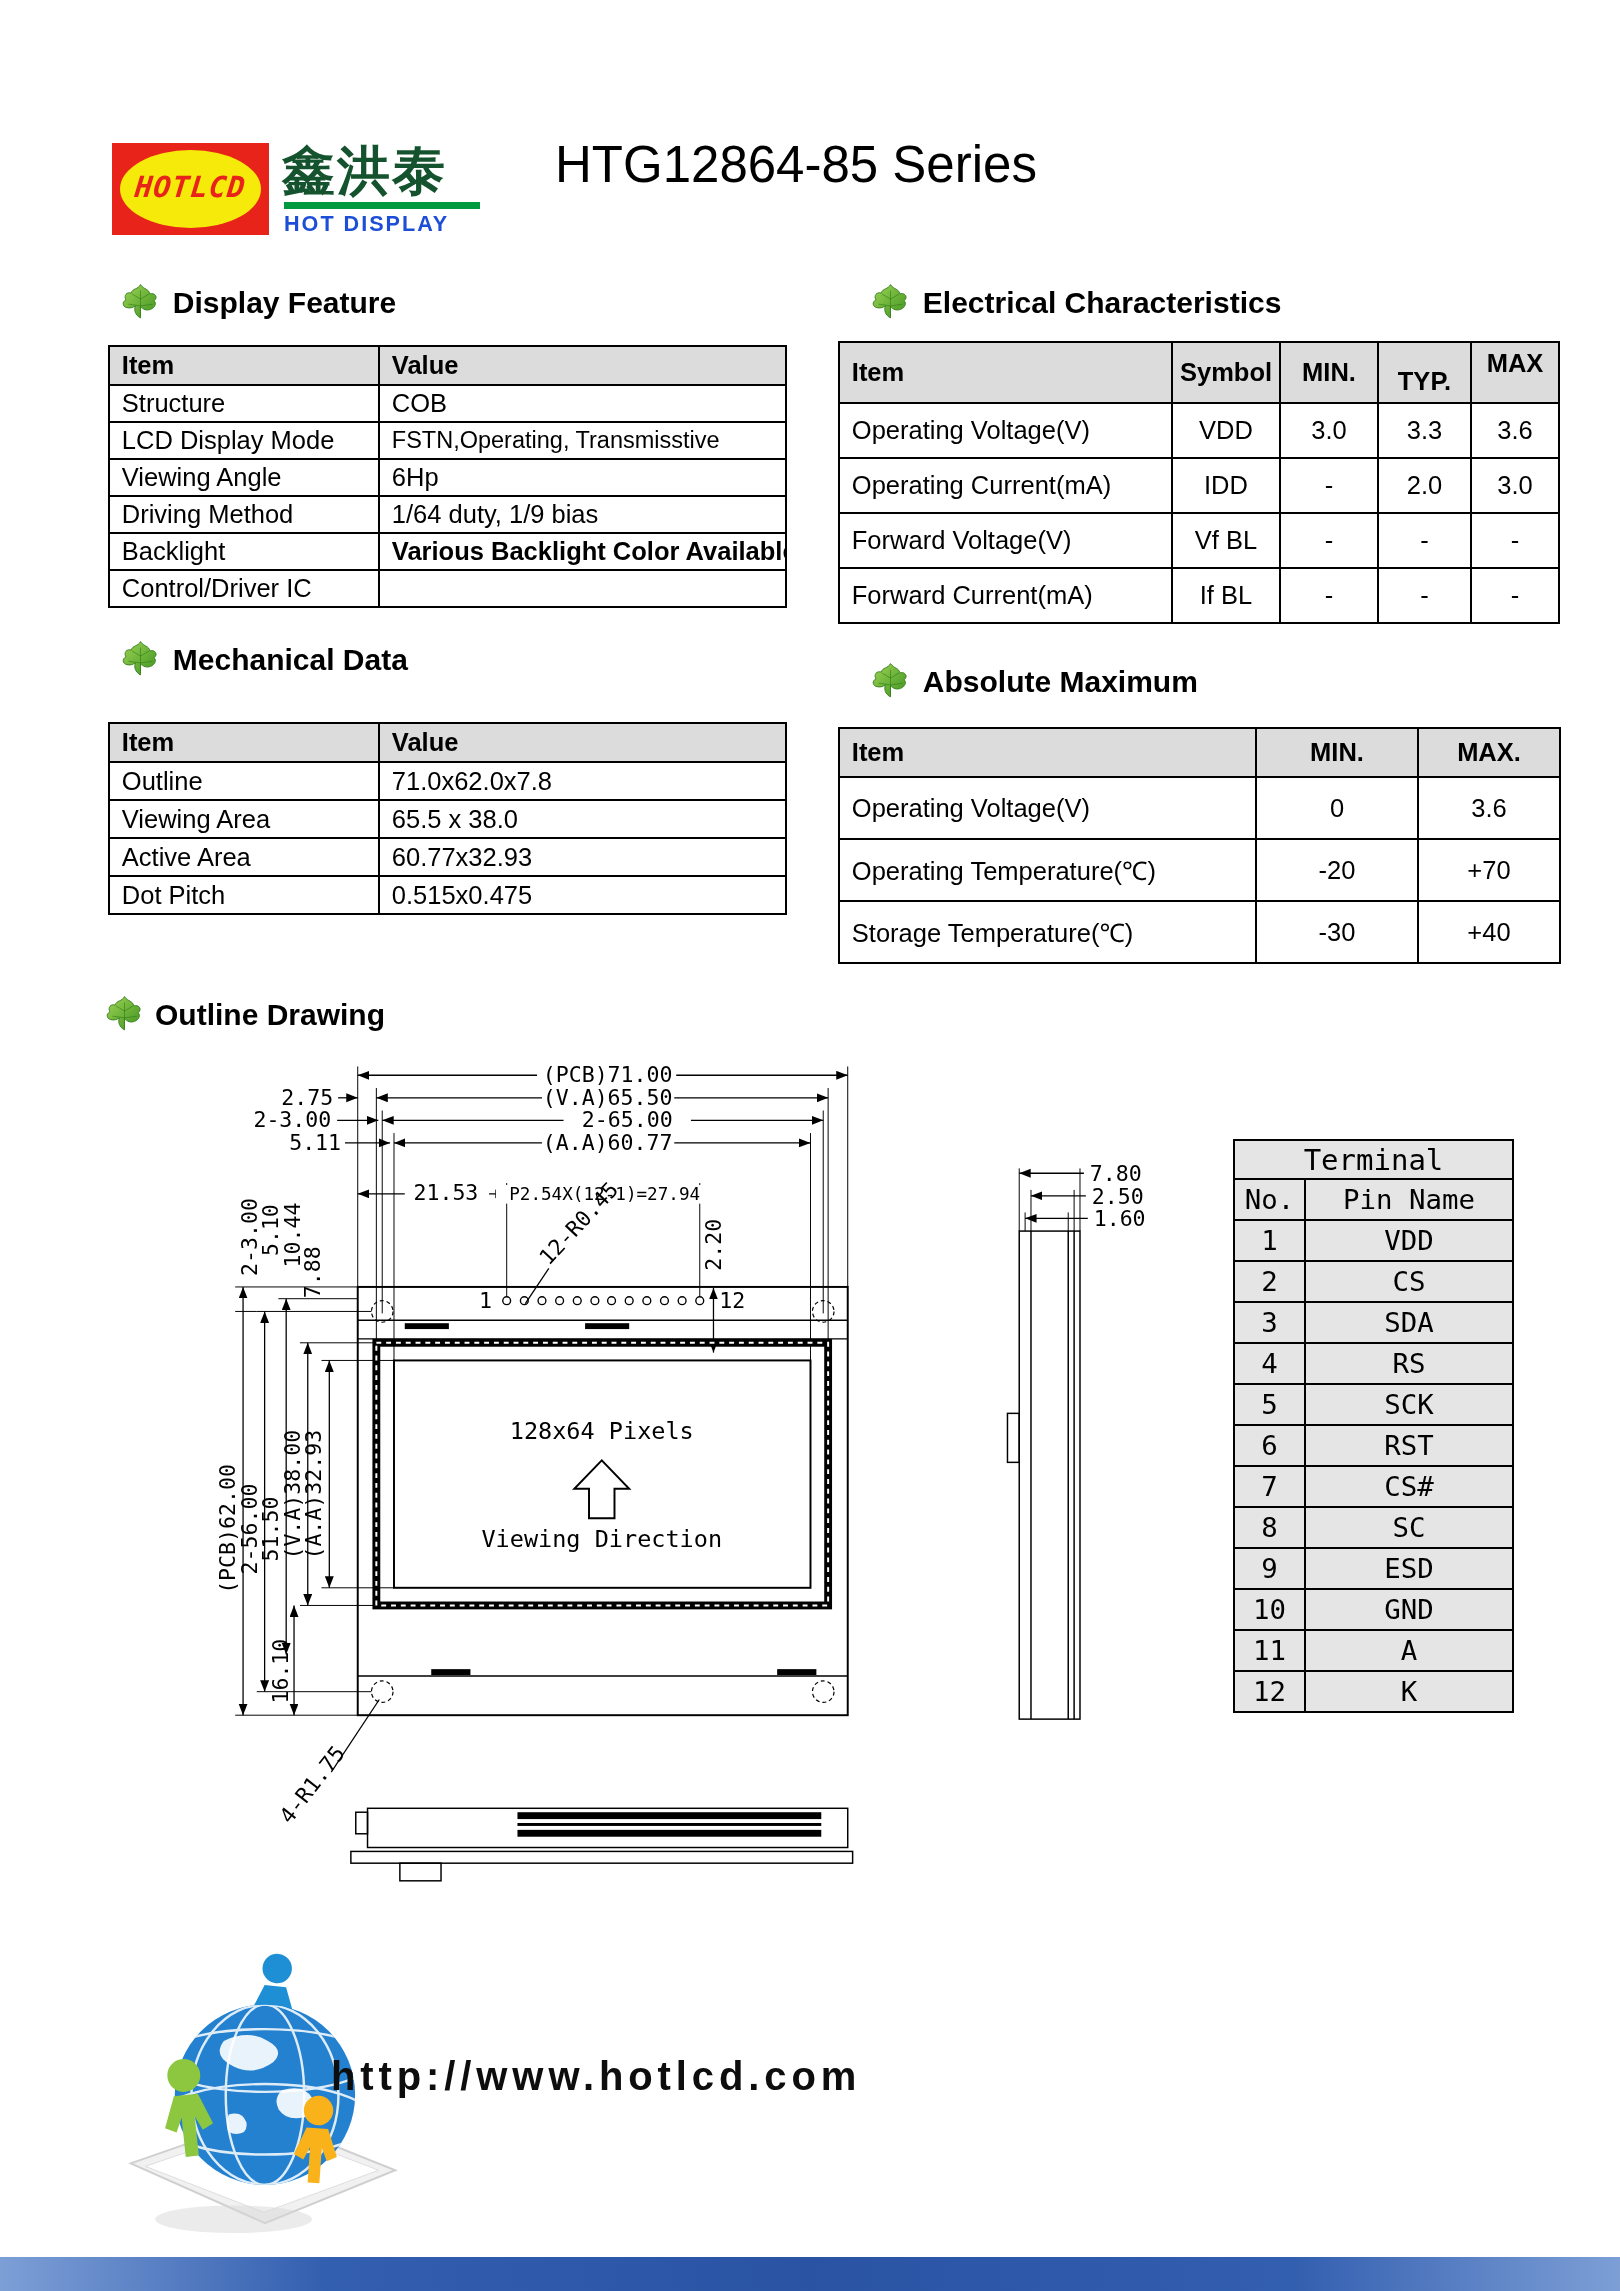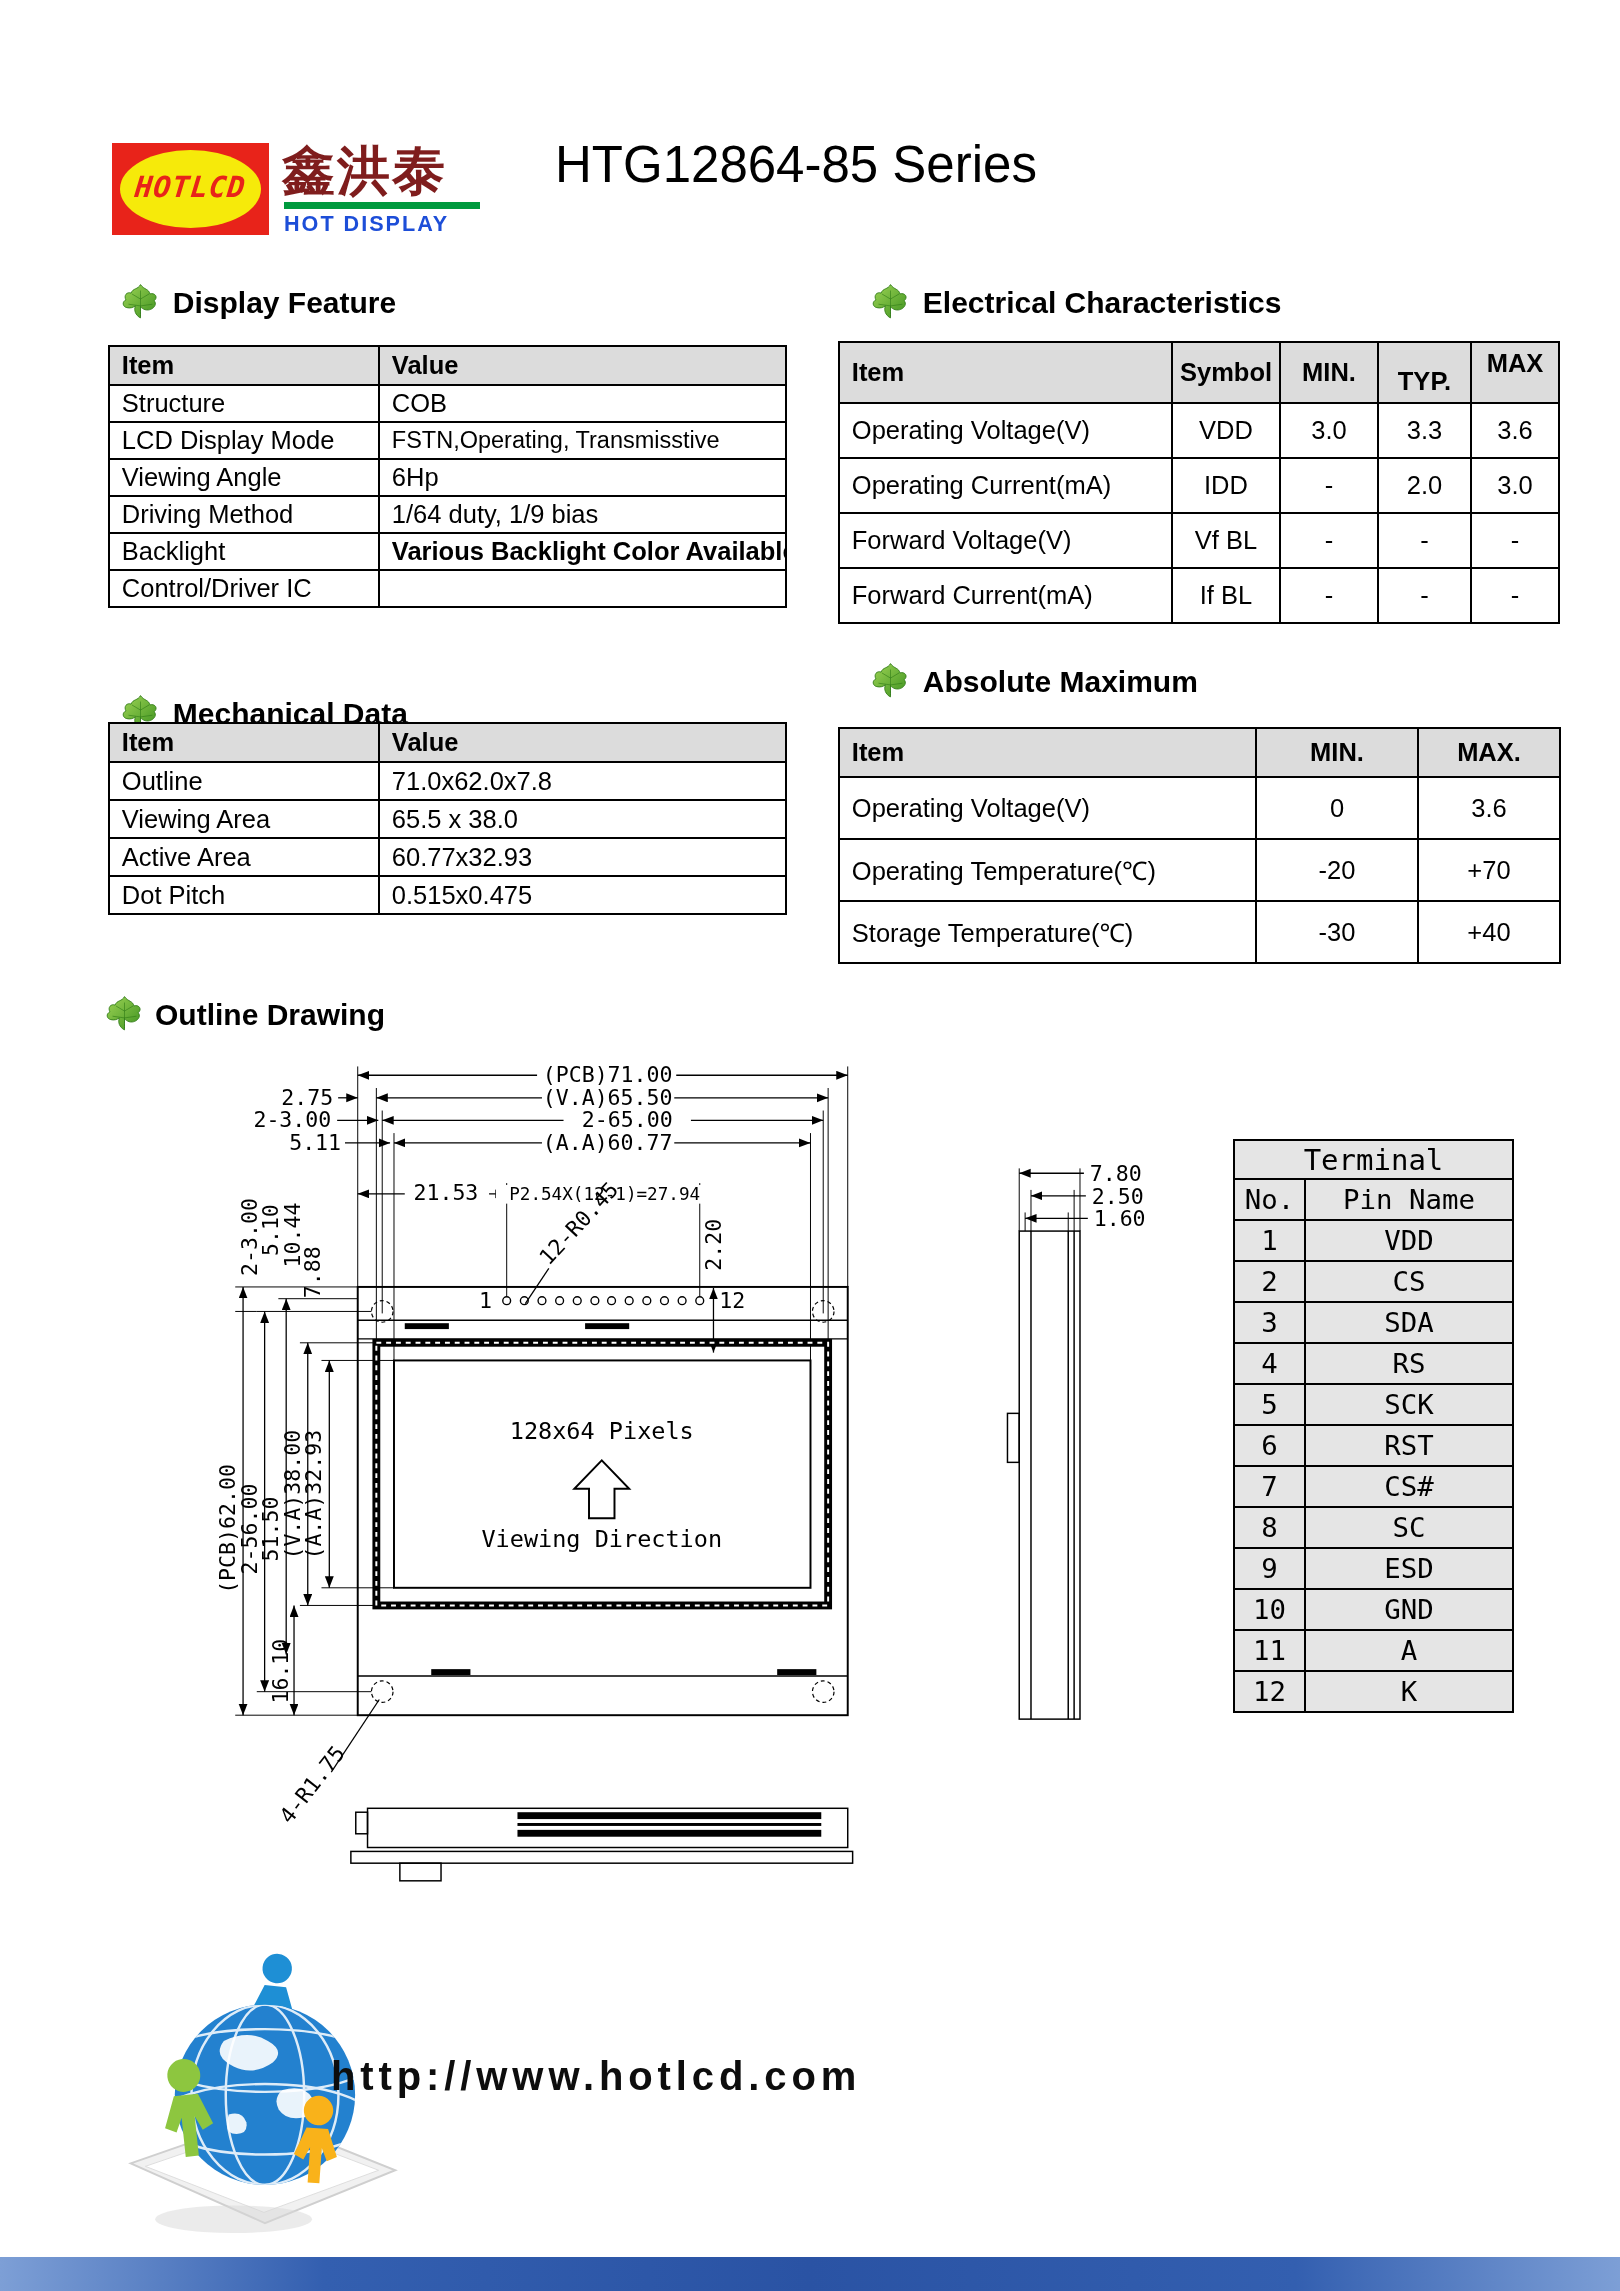--- a/index.html
+++ b/index.html
@@ -8,21 +8,21 @@
     font-family:"Liberation Sans", sans-serif;color:#000;overflow:hidden;
   }
   .abs{position:absolute;}
   
   .logo-box{left:112px;top:143px;width:157px;height:92px;background:#e8231a;}
   .logo-ellipse{position:absolute;left:7.8px;top:6.9px;width:141px;height:78px;background:#f6ea0a;border-radius:50%;}
   .logo-mark{position:absolute;left:0;top:27.4px;width:157px;text-align:center;
     font-family:"DejaVu Sans Mono",monospace;font-weight:bold;font-style:italic;
     font-size:29px;color:#e8231a;letter-spacing:1px;transform:skewX(-6deg);}
   .logo-cn{left:282px;top:143px;width:206px;font-family:"DejaVu Sans",sans-serif;
-    font-weight:bold;font-size:53px;line-height:55px;color:#7f1d1d;letter-spacing:2px;white-space:nowrap;}
+    font-weight:bold;font-size:53px;line-height:55px;color:#14532d;letter-spacing:2px;white-space:nowrap;}
   .logo-greenbar{left:284px;top:202px;width:196px;height:6.9px;background:#009a3e;}
   .logo-sub{left:284px;top:211px;width:206px;font-size:21.6px;font-weight:bold;
     color:#1d4ed8;letter-spacing:2px;white-space:nowrap;}
   .doc-title{left:555px;top:135px;font-size:51px;color:#000;white-space:nowrap;}
   
   .sec{display:flex;align-items:center;gap:11.8px;}
   .sec .txt{font-size:30px;font-weight:bold;white-space:nowrap;}
   
   table.tbl{position:absolute;border-collapse:collapse;table-layout:fixed;background:#fff;}
   .tbl th,.tbl td{border:2px solid #000;padding:0 11.8px;font-size:25.5px;color:#000;
@@ -76,21 +76,21 @@
       <use href="#leaf"></use>
     </svg>
   <span class="txt">Display Feature</span>
 </div>
 <div class="abs sec" style="left:870px;top:282px;">
   <svg width="41" height="41" viewBox="0 0 42 42">
       <use href="#leaf"></use>
     </svg>
   <span class="txt">Electrical Characteristics</span>
 </div>
-<div class="abs sec" style="left:120px;top:693px;">
+<div class="abs sec" style="left:120px;top:639px;">
   <svg width="41" height="41" viewBox="0 0 42 42">
       <use href="#leaf"></use>
     </svg>
   <span class="txt">Mechanical Data</span>
 </div>
 <div class="abs sec" style="left:870px;top:661px;">
   <svg width="41" height="41" viewBox="0 0 42 42">
       <use href="#leaf"></use>
     </svg>
   <span class="txt">Absolute Maximum</span>

